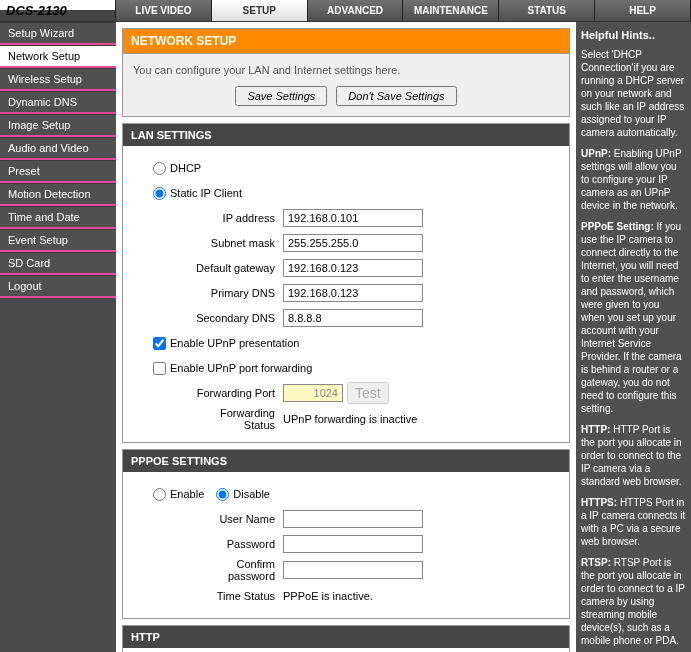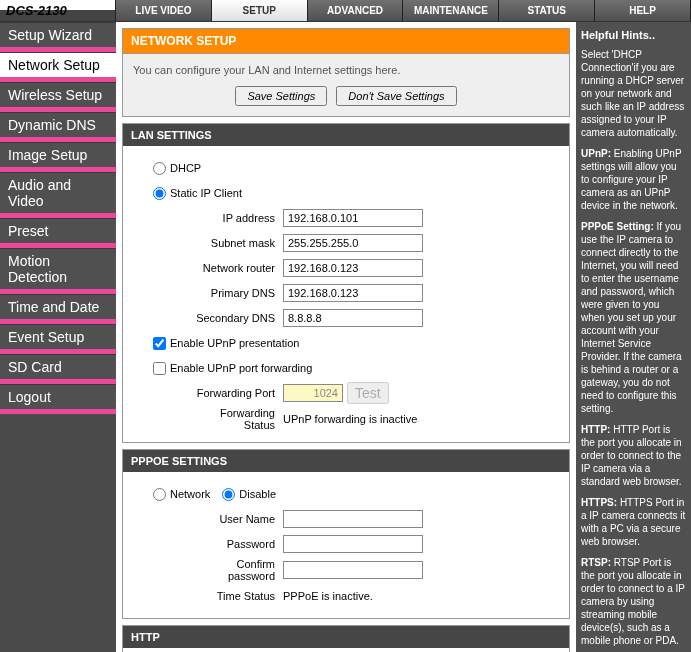--- a/index.html
+++ b/index.html
@@ -43,23 +43,23 @@
 .content-wrap {
   display: flex;
 }
 .sidebar {
   width: 116px;
   background: #4a4a4a;
 }
 .side-item {
   padding: 4px 8px;
   color: #fff;
-  border-bottom: 5px solid #ec4899;
+  border-bottom: 2px solid #ec4899;
   border-top: 1px solid #3a3a3a;
-  font-size: 14px;
+  font-size: 11px;
   cursor: pointer;
   background: #505050;
 }
 .side-item.active {
   background: #fff;
   color: #000;
 }
 .main {
   flex: 1;
   padding: 6px;
@@ -201,21 +201,21 @@
         </div>
         <div class="row indent2">
             <span class="label2">IP address</span>
             <input type="text" value="192.168.0.101" style="">
           </div>
         <div class="row indent2">
             <span class="label2">Subnet mask</span>
             <input type="text" value="255.255.255.0" style="">
           </div>
         <div class="row indent2">
-            <span class="label2">Network router</span>
+            <span class="label2">Default gateway</span>
             <input type="text" value="192.168.0.123" style="">
           </div>
         <div class="row indent2">
             <span class="label2">Primary DNS</span>
             <input type="text" value="192.168.0.123" style="">
           </div>
         <div class="row indent2">
             <span class="label2">Secondary DNS</span>
             <input type="text" value="8.8.8.8" style="">
           </div>
@@ -237,21 +237,21 @@
             <span>UPnP forwarding is inactive</span>
           </div>
       </div>
     </div>
 
     <div class="section">
       <div class="sec-head">PPPOE SETTINGS</div>
       <div class="sec-body">
         <div class="row indent1">
           <input type="radio" name="pppoe" style="">
-          <span style="margin-left:4px">Network</span>
+          <span style="margin-left:4px">Enable</span>
           <span style="width:12px"></span>
           <input type="radio" name="pppoe" checked="" style="">
           <span style="margin-left:4px">Disable</span>
         </div>
         <div class="row indent2">
             <span class="label2">User Name</span>
             <input type="text" style="">
           </div>
         <div class="row indent2">
             <span class="label2">Password</span>

